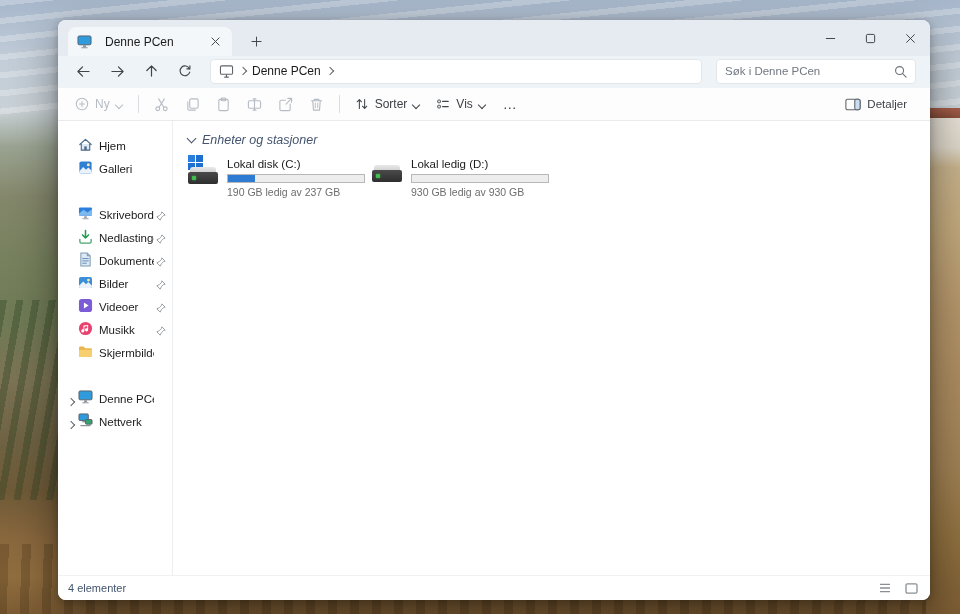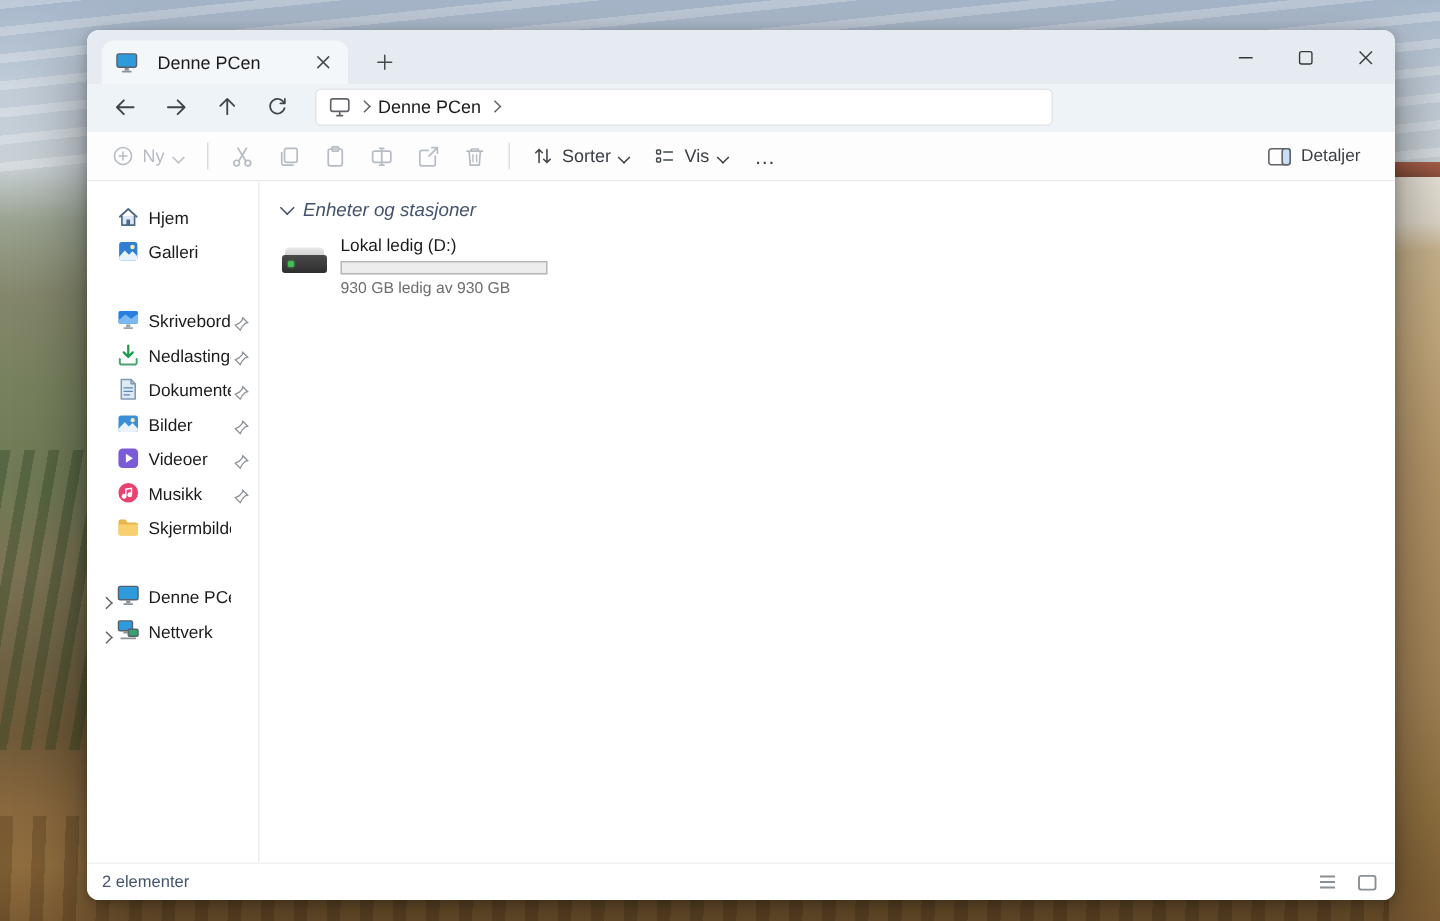--- a/index.html
+++ b/index.html
@@ -182,20 +182,29 @@
           </svg>
       </span>
       <span class="crumb-sep">
           <i class="chev-r"></i>
         </span>
       <span class="crumb-text">Denne PCen</span>
       <span class="crumb-sep">
           <i class="chev-r"></i>
         </span>
     </div>
+    <div class="searchbox">
+      <input type="text" placeholder="Søk i Denne PCen" style="">
+      <span>
+        <svg width="13" height="13" viewBox="0 0 14 14">
+            <circle cx="6" cy="6" r="4.3" fill="none" stroke="#6b7278" stroke-width="1.2"></circle>
+            <path d="M9.3 9.3L13 13" stroke="#6b7278" stroke-width="1.2" stroke-linecap="round"></path>
+          </svg>
+      </span>
+    </div>
   </div>
 
   <div class="toolbar">
     <button class="icon-btn tb-btn disabled">
       <span>
         <svg width="14" height="14" viewBox="0 0 16 16">
             <circle cx="8" cy="8" r="6.5" fill="none" stroke="#b6bcc4" stroke-width="1.2"></circle>
             <path d="M8 5v6M5 8h6" stroke="#b6bcc4" stroke-width="1.2" stroke-linecap="round"></path>
           </svg>
       </span>
@@ -457,20 +466,40 @@
     </div>
 
     <div class="main">
       <div class="section-hdr">
         <i class="sec-chev"></i>
         <span class="section-title">Enheter og stasjoner</span>
       </div>
 
       <div class="drives">
 
+        <div class="drive">
+          <div class="drive-icon">
+            <span class="winlogo">
+                <span></span>
+                <span></span>
+                <span></span>
+                <span></span>
+              </span>
+            <div class="drv-top"></div>
+            <div class="drv-body"></div>
+            <div class="drv-led"></div>
+          </div>
+          <div class="drive-info">
+            <span class="drive-name">Lokal disk (C:)</span>
+            <div class="drive-bar">
+              <div class="drive-fill" style="width: 20%;"></div>
+            </div>
+            <span class="drive-free">190 GB ledig av 237 GB</span>
+          </div>
+        </div>
 
         <div class="drive">
           <div class="drive-icon">
             <div class="drv-top" style="bottom:16px;"></div>
             <div class="drv-body" style="bottom:5px;"></div>
             <div class="drv-led" style="bottom:9px;"></div>
           </div>
           <div class="drive-info">
             <span class="drive-name">Lokal ledig (D:)</span>
             <div class="drive-bar">
@@ -478,21 +507,21 @@
             </div>
             <span class="drive-free">930 GB ledig av 930 GB</span>
           </div>
         </div>
 
       </div>
     </div>
   </div>
 
   <div class="statusbar">
-    <span class="status-text">2 elementer</span>
+    <span class="status-text">4 elementer</span>
     <div class="status-right">
       <button class="icon-btn view-ic">
         <svg width="12" height="10" viewBox="0 0 13 11">
             <path d="M1 1.5h11M1 5.5h11M1 9.5h11" stroke="#8a8f94" stroke-width="1.4"></path>
           </svg>
       </button>
       <button class="icon-btn view-ic">
         <svg width="13" height="11" viewBox="0 0 14 12">
             <rect x="1" y="1" width="12" height="10" rx="1.5" fill="none" stroke="#8a8f94" stroke-width="1.4"></rect>
           </svg>

